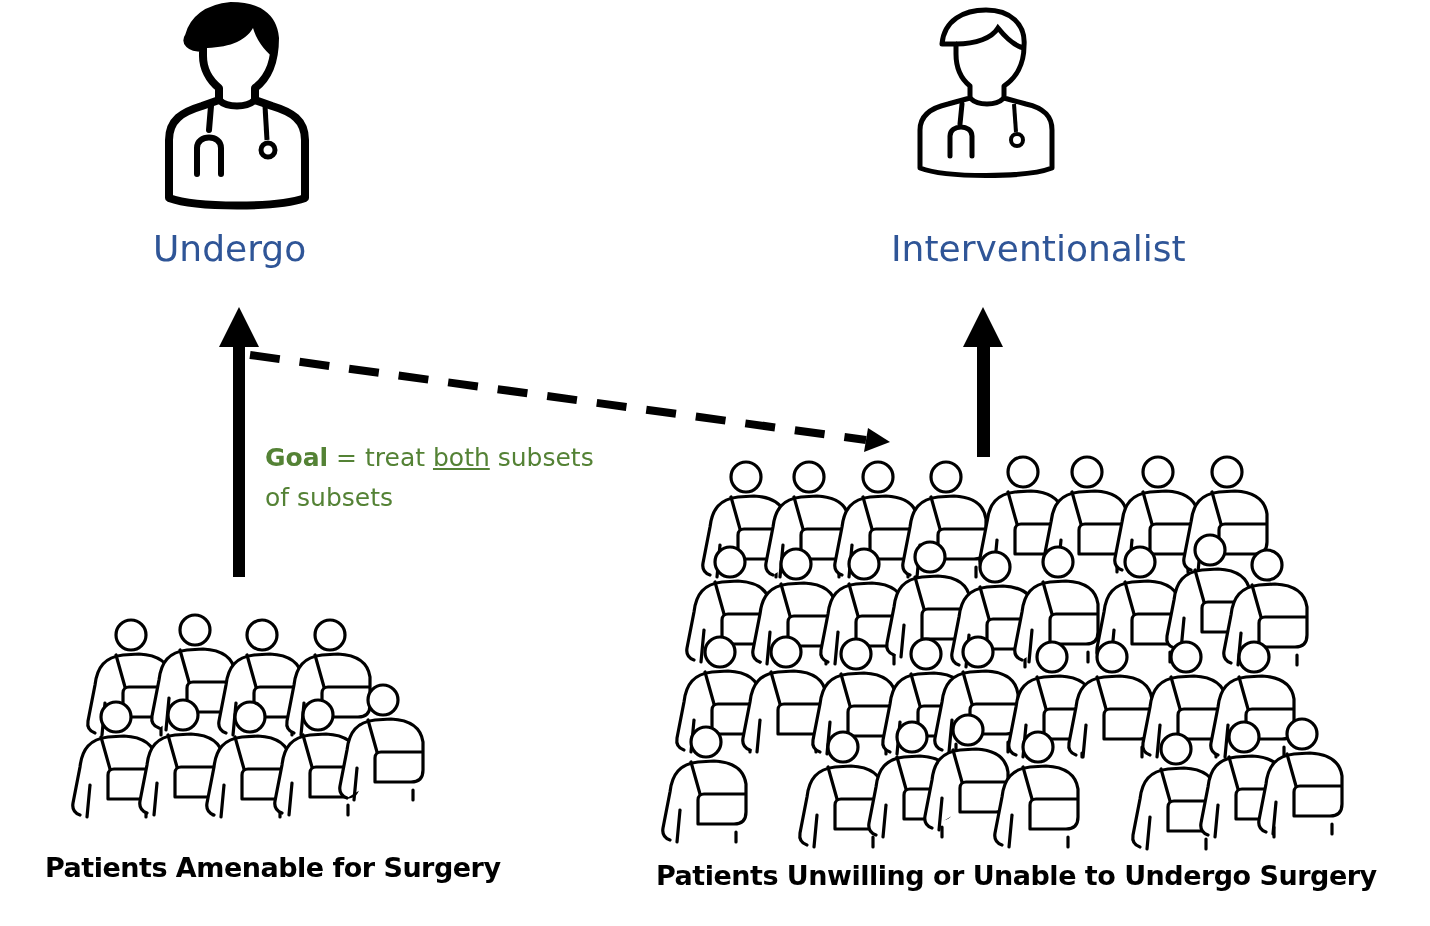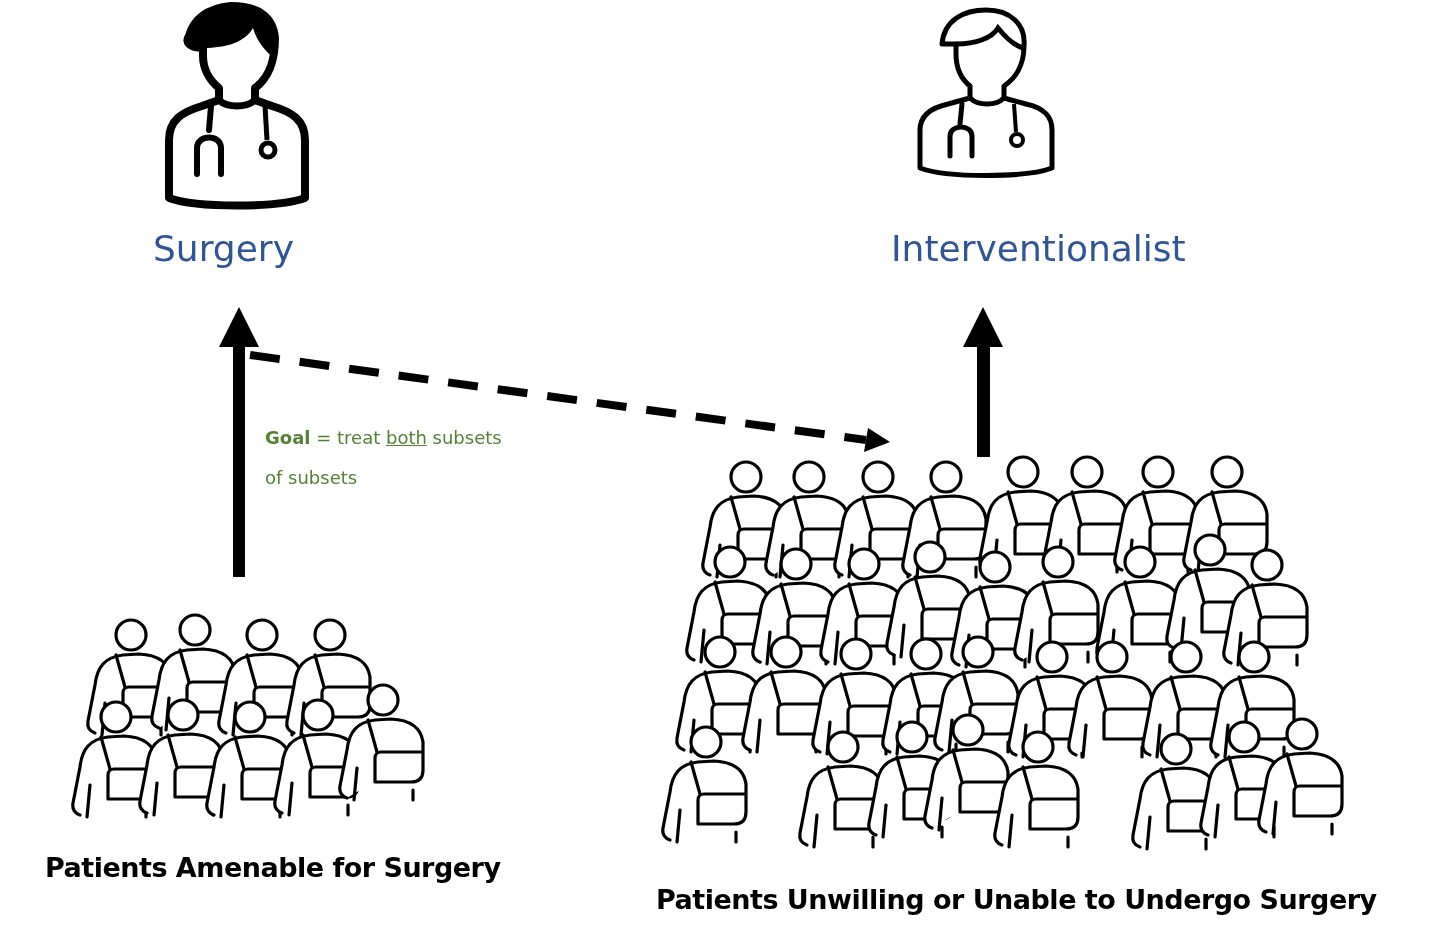--- a/index.html
+++ b/index.html
@@ -1,19 +1,19 @@
 <!DOCTYPE html>
 <html><head>
 <meta charset="utf-8">
 <style>
   html, body { margin:0; padding:0; background:#ffffff; }
   body { width:1430px; height:926px; position:relative; overflow:hidden; font-family:"Liberation Sans", sans-serif; }
   svg#stage { position:absolute; left:0; top:0; }
   .role-label { position:absolute; font-family:"DejaVu Sans", sans-serif; font-size:36px; color:#2f5597; white-space:nowrap; }
-  .goal { position:absolute; left:265px; top:418px; font-family:"DejaVu Sans", sans-serif; font-size:18px; color:#548235; line-height:40px; }
+  .goal { position:absolute; left:265px; top:438px; font-family:"DejaVu Sans", sans-serif; font-size:25px; color:#548235; line-height:40px; }
   .goal b { font-weight:bold; }
   .goal u { text-decoration:underline; }
   .group-label { position:absolute; font-family:"DejaVu Sans", sans-serif; font-weight:bold; font-size:27px; color:#000; white-space:nowrap; letter-spacing:-0.5px; }
   .p-head, .p-body, .p-line { fill:#fff; stroke:#000; stroke-width:3.2; stroke-linejoin:round; stroke-linecap:round; }
 </style>
 </head>
 <body>
 
 <svg id="stage" width="1430" height="926" viewBox="0 0 1430 926">
   <defs>
@@ -99,22 +99,22 @@
       <use href="#patient" transform="translate(843,795)"></use>
       <use href="#patient" transform="translate(912,785)"></use>
       <use href="#patient" transform="translate(968,778)"></use>
       <use href="#patient" transform="translate(1038,795)"></use>
       <use href="#patient" transform="translate(1176,797)"></use>
       <use href="#patient" transform="translate(1244,785)"></use>
       <use href="#patient" transform="translate(1302,782)"></use>
     </g>
 </svg>
 
-<div class="role-label" style="left:153px; top:228px;">Surgery</div>
+<div class="role-label" style="left:153px; top:228px;">Undergo</div>
 <div class="role-label" style="left:843px; top:228px;margin-left:48px;">Interventionalist</div>
 
 <div class="goal">
   <b>Goal</b><span> = treat </span><u>both</u><span> subsets</span><br>
   <span>of subsets</span>
 </div>
 
 <div class="group-label" style="left:45px; top:852px;">Patients Amenable for Surgery</div>
-<div class="group-label" style="left:656px; top:884px;">Patients Unwilling or Unable to Undergo Surgery</div>
+<div class="group-label" style="left:656px; top:860px;">Patients Unwilling or Unable to Undergo Surgery</div>
 
 </body></html>

